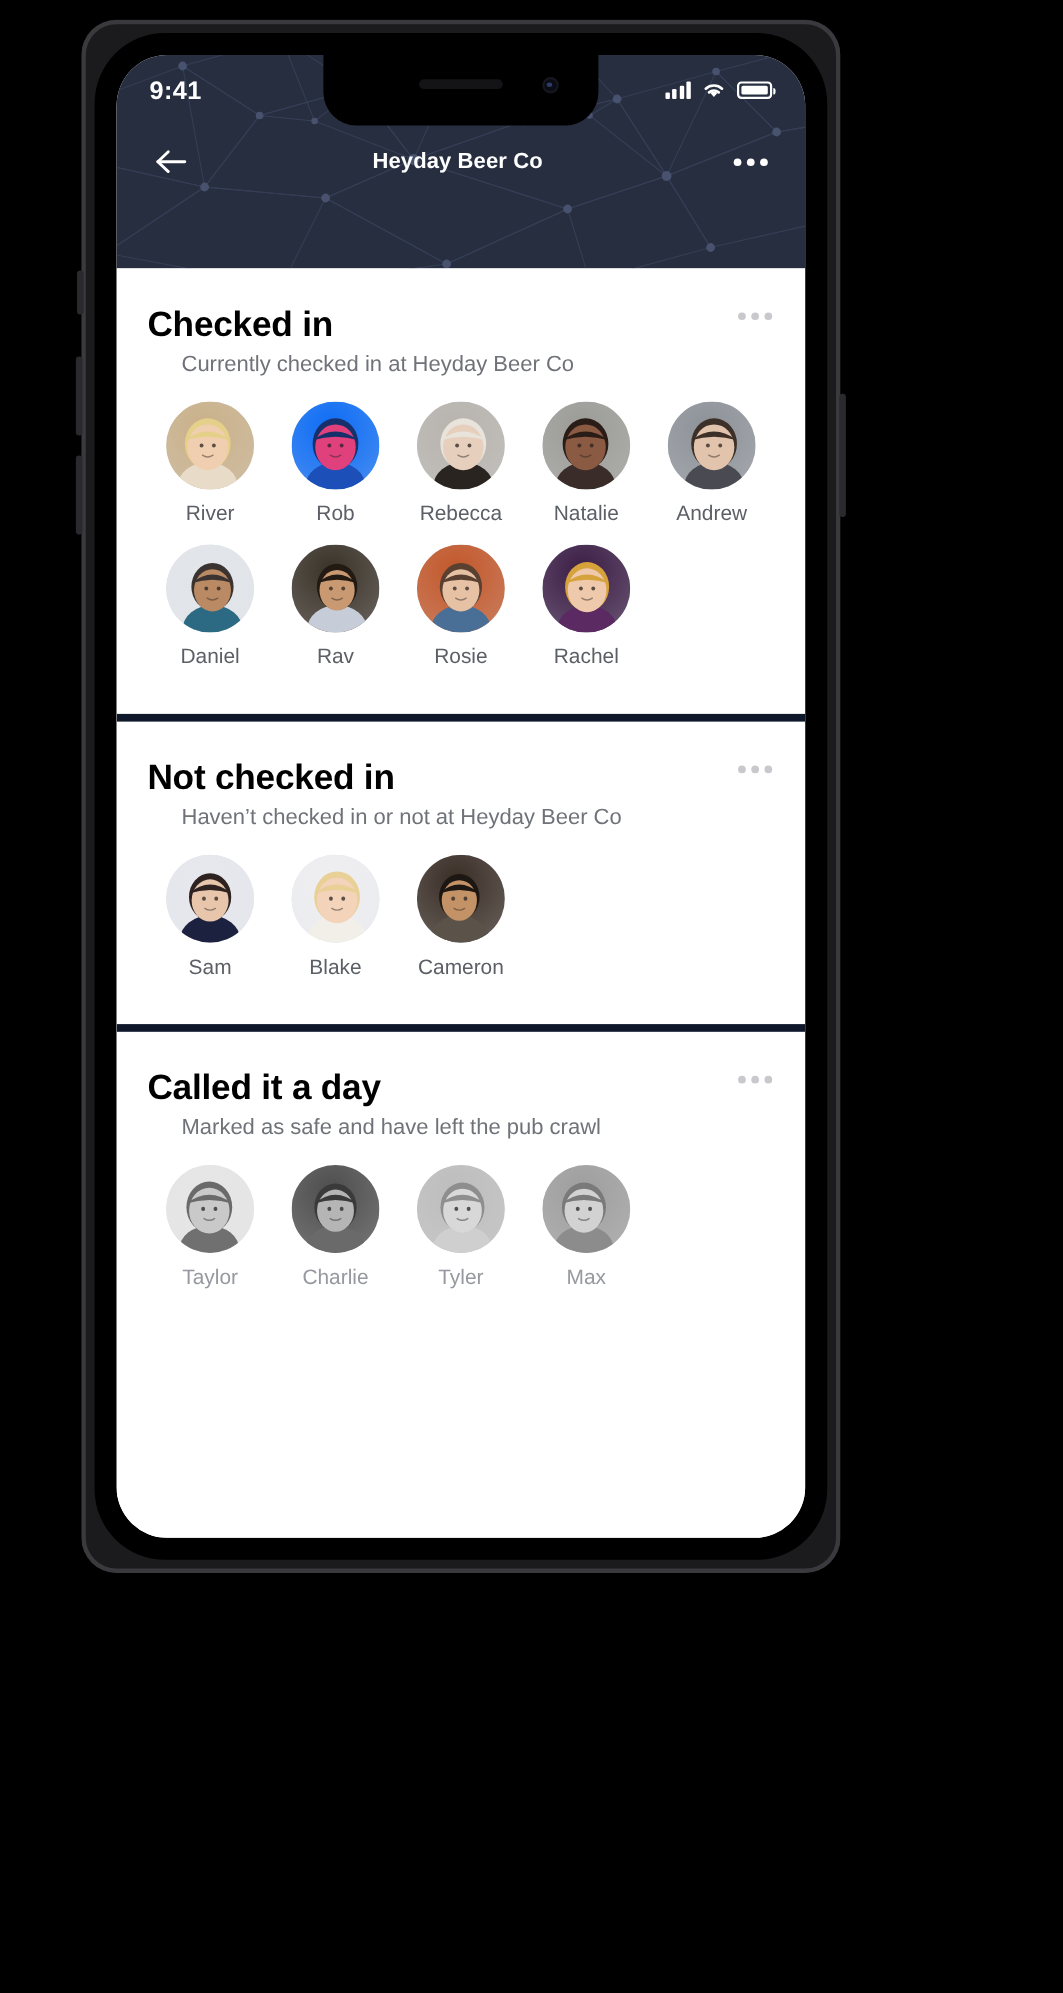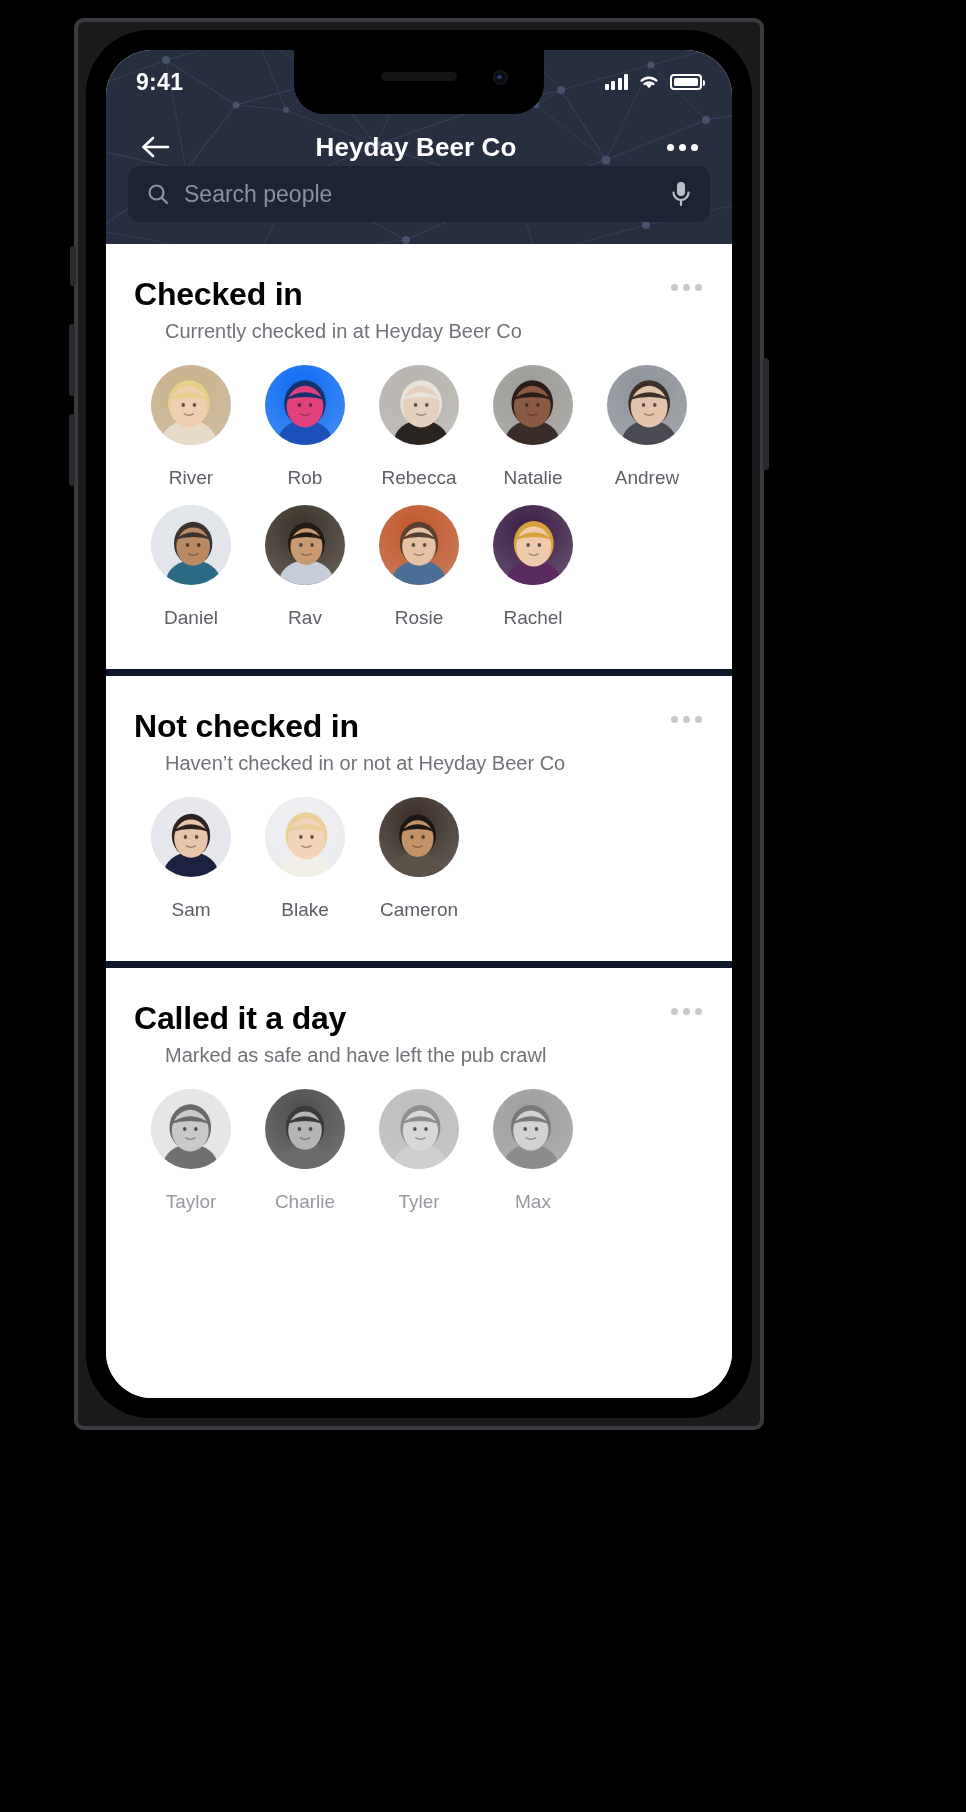--- a/index.html
+++ b/index.html
@@ -9,21 +9,21 @@
     font-family: "Liberation Sans", sans-serif;
     overflow: hidden;
   }
 
   
   #phone-frame {
     position: absolute;
     left: 74px; top: 18px;
     width: 690px; height: 1412px;
     background: #1b1b1d;
-    border-radius: 10px;
+    border-radius: 32px;
     box-shadow: 0 0 0 4px #3a3a3e inset;
   }
   #phone-bezel {
     position: absolute;
     left: 12px; top: 12px;
     width: 666px; height: 1388px;
     background: #000;
     border-radius: 64px;
     overflow: hidden;
   }
@@ -129,21 +129,21 @@
     padding: 0 28px;
     z-index: 20;
   }
   #back-button {
     width: 44px; height: 44px;
     display: flex; align-items: center; justify-content: center;
     cursor: pointer;
   }
   #nav-title {
     flex: 1; text-align: center;
-    color: #fff; font-size: 26px; font-weight: bold;
+    color: #fff; font-size: 20px; font-weight: bold;
     letter-spacing: 0.1px;
     margin-left: -6px;
   }
   #more-button {
     width: 44px; height: 44px;
     display: flex; align-items: center; justify-content: center;
     gap: 5px; cursor: pointer;
   }
   #more-button span {
     width: 7px; height: 7px; border-radius: 50%;
@@ -211,21 +211,21 @@
   }
   .avatar {
     width: 80px; height: 80px;
     border-radius: 50%;
     overflow: hidden;
     position: relative;
     background: #dfe2e6;
   }
   .avatar svg { display: block; width: 100%; height: 100%; }
   .person-name {
-    margin-top: 22px;
+    margin-top: 12px;
     font-size: 19px;
     color: #5c5f66;
     text-align: center;
     white-space: nowrap;
   }
   .section.muted .person-name { color: #96999f; }
   .section.muted .avatar { filter: grayscale(1); }
 </style>
 </head>
 <body>
@@ -325,32 +325,20 @@
             </svg>
           </div>
           <div id="nav-title">Heyday Beer Co</div>
           <div id="more-button">
             <span></span>
             <span></span>
             <span></span>
           </div>
         </div>
 
-        <div id="search-bar">
-          <svg width="24" height="24" viewBox="0 0 24 24">
-            <circle cx="10.5" cy="10.5" r="7" stroke="#8b91a0" stroke-width="2.2" fill="none"></circle>
-            <path d="M15.6 15.6 L21 21" stroke="#8b91a0" stroke-width="2.2" stroke-linecap="round"></path>
-          </svg>
-          <span id="search-input-text">Search people</span>
-          <svg width="22" height="28" viewBox="0 0 22 28">
-            <rect x="7" y="2" width="8" height="14" rx="4" fill="#b9bec9"></rect>
-            <path d="M3.5 12.5 A7.5 7.5 0 0 0 18.5 12.5" stroke="#b9bec9" stroke-width="2.2" fill="none" stroke-linecap="round"></path>
-            <path d="M11 20 V25" stroke="#b9bec9" stroke-width="2.2" stroke-linecap="round"></path>
-          </svg>
-        </div>
       </div>
 
       <div id="content">
           <div class="section">
             <div class="section-head">
               <div>
                 <div class="section-title">Checked in</div>
                 <div class="section-sub">Currently checked in at Heyday Beer Co</div>
               </div>
               <div class="section-menu">

